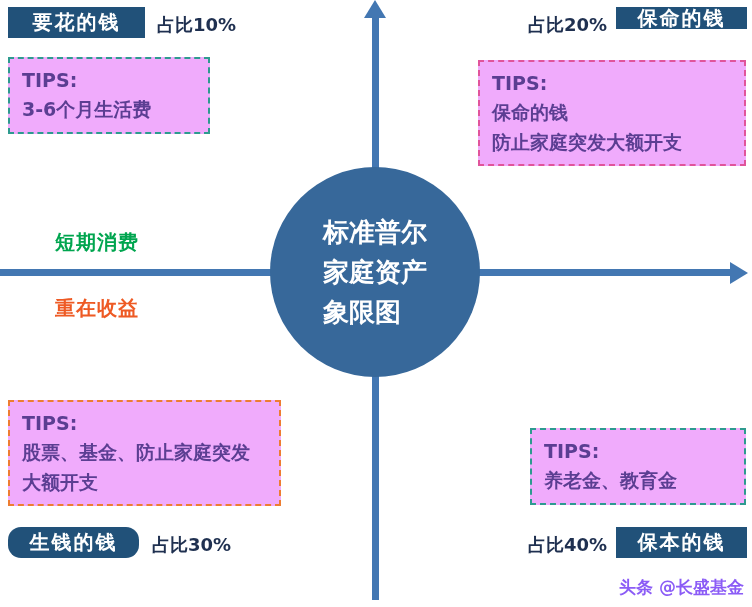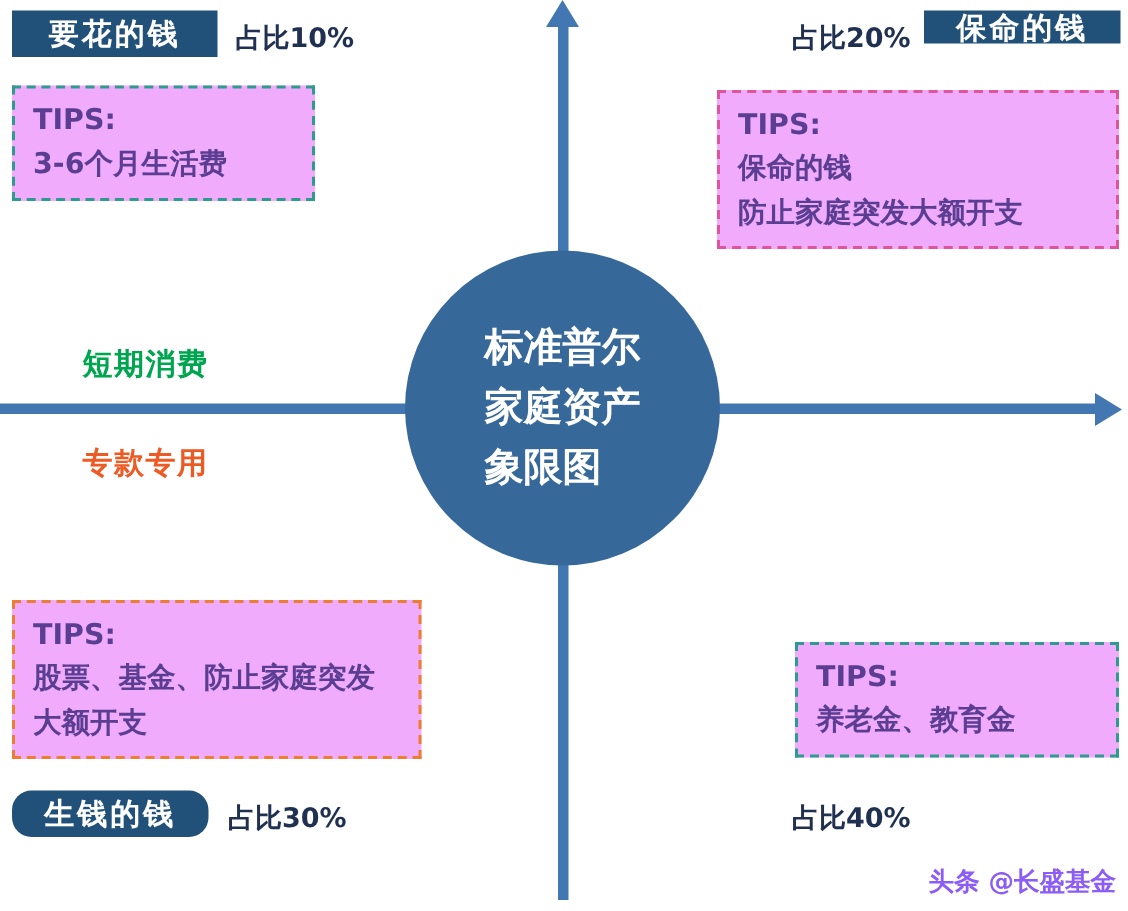--- a/index.html
+++ b/index.html
@@ -78,36 +78,37 @@
 
   <div class="share tr-share">占比20%</div>
   <div class="qlabel tr-label">保命的钱</div>
   <div class="tips tr-tips">
     <div class="tips-title">TIPS:</div>
     <div class="tips-body">保命的钱
 防止家庭突发大额开支</div>
   </div>
 
   <div class="axlabel lbl-short-term">短期消费</div>
-  <div class="axlabel lbl-returns">专款专用</div>
+  <div class="axlabel lbl-returns">重在收益</div>
 
   <div class="circle">
     <div class="circle-title">标准普尔
 家庭资产
 象限图</div>
   </div>
 
   <div class="tips bl-tips">
     <div class="tips-title">TIPS:</div>
     <div class="tips-body">股票、基金、防止家庭突发大额开支</div>
   </div>
   <div class="qlabel bl-label">生钱的钱</div>
   <div class="share bl-share">占比30%</div>
 
   <div class="tips br-tips">
     <div class="tips-title">TIPS:</div>
     <div class="tips-body">养老金、教育金</div>
   </div>
   <div class="share br-share">占比40%</div>
+  <div class="qlabel br-label">保本的钱</div>
 
   <div class="watermark">头条 @长盛基金</div>
 
 </div>
 
 </body></html>

